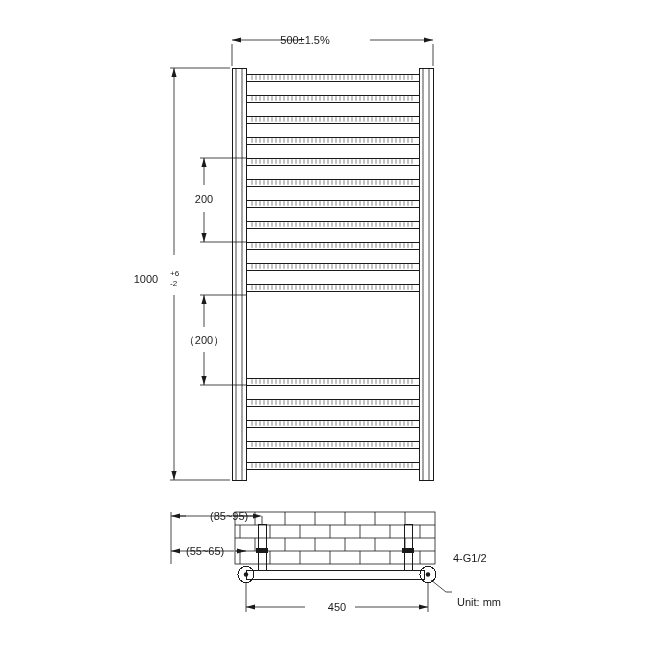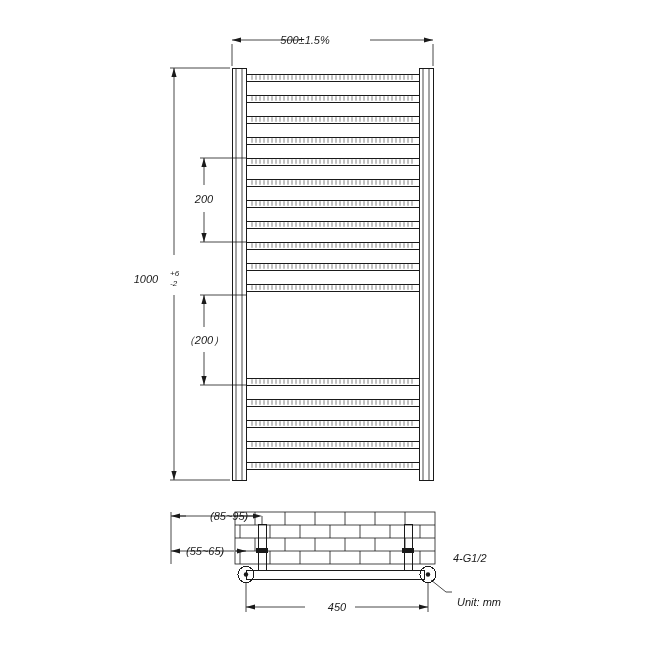--- a/index.html
+++ b/index.html
@@ -11,21 +11,20 @@
     width: 650px;
     height: 650px;
     font-family: "Liberation Sans", sans-serif;
     color: #1a1a1a;
     overflow: hidden;
   }
   #stage {
     position: relative;
     width: 650px;
     height: 650px;
-    font-style: italic;
   }
   svg.drawing {
     position: absolute;
     left: 0;
     top: 0;
     width: 650px;
     height: 650px;
   }
   .ln {
     stroke: #1a1a1a;

